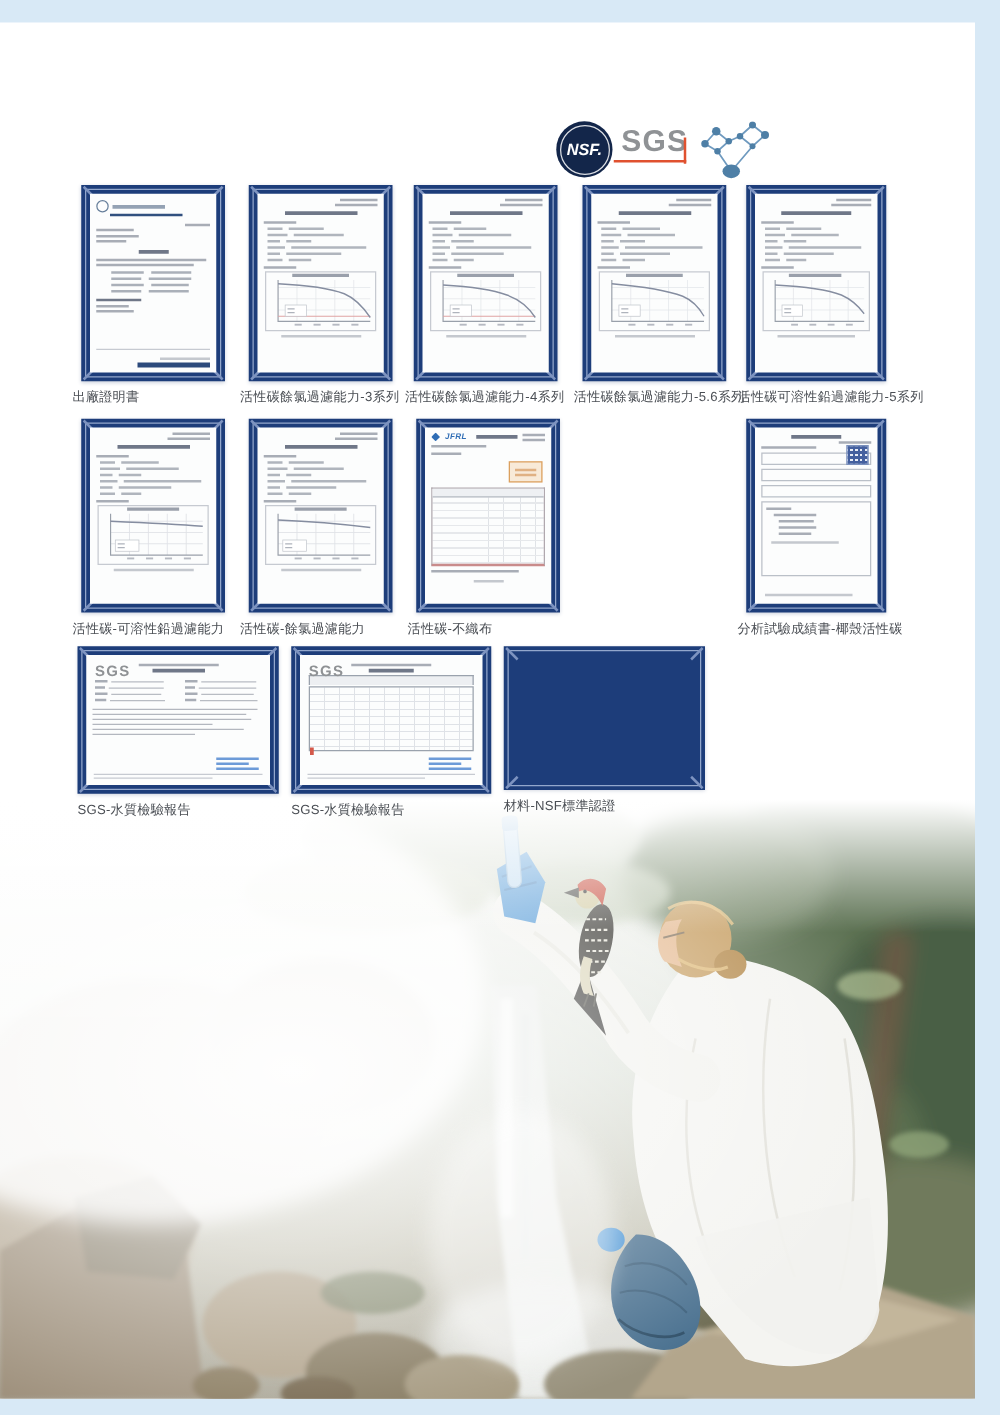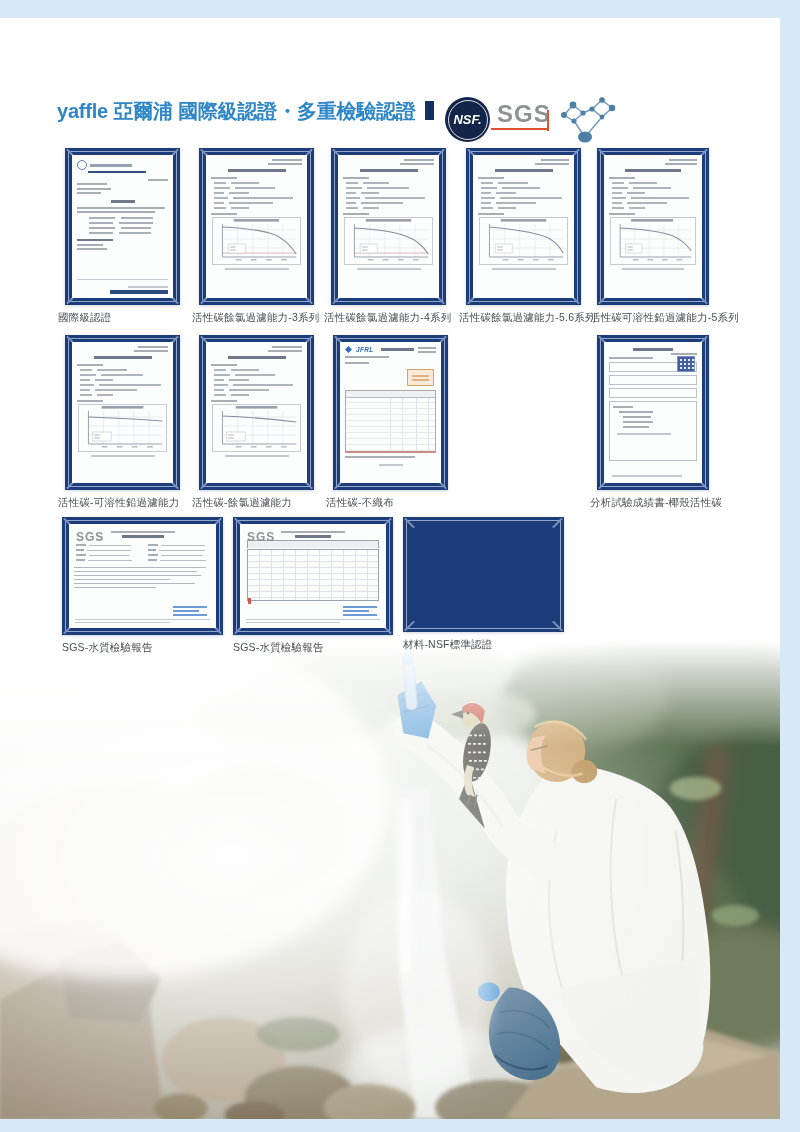--- a/index.html
+++ b/index.html
@@ -105,21 +105,20 @@
 
   
   .photo{position:absolute;left:0;top:622px;width:780px;height:479px;z-index:1}
   .photo svg{display:block}
 </style>
 </head>
 <body>
 
 <div class="panel">
 
-  <div class="title"><span>yaffle 亞爾浦 國際級認證・多重檢驗認證</span><span class="title-bar"></span></div>
   <div class="nsf-badge">
       <b>NSF.</b>
     </div>
   <div class="sgs-logo">SGS</div>
   <div class="sgs-underline"></div>
   <div class="sgs-tick"></div>
   <div class="molecule">
     <svg width="62" height="48" viewBox="0 0 62 48">
       <g stroke="#6f9abf" stroke-width="1.4" fill="none">
         <path d="M8 18 L17 8 L27 16 L18 24 Z M36 12 L46 3 L56 11 L46 20 Z"></path>
@@ -180,21 +179,21 @@
         </div>
         <i class="b bd" style="width:36px;margin-top:5px"></i>
         <i class="b" style="width:26px"></i>
           <i class="b" style="width:30px"></i>
         <div class="fl-foot">
             <i class="b bl" style="width:40px;margin-left:auto"></i>
             <div class="navybar"></div>
           </div>
       </div>
     </div>
-    <div class="cap">國際級認證</div>
+    <div class="cap">出廠證明書</div>
   </div>
 
   <div class="ccol" style="left:199px;top:130px">
     <div class="cert" style="width:115px;height:157px">
       <i class="cr c1"></i>
         <i class="cr c2"></i>
         <i class="cr c3"></i>
         <i class="cr c4"></i>
       <div class="doc">
         <div class="tr">

